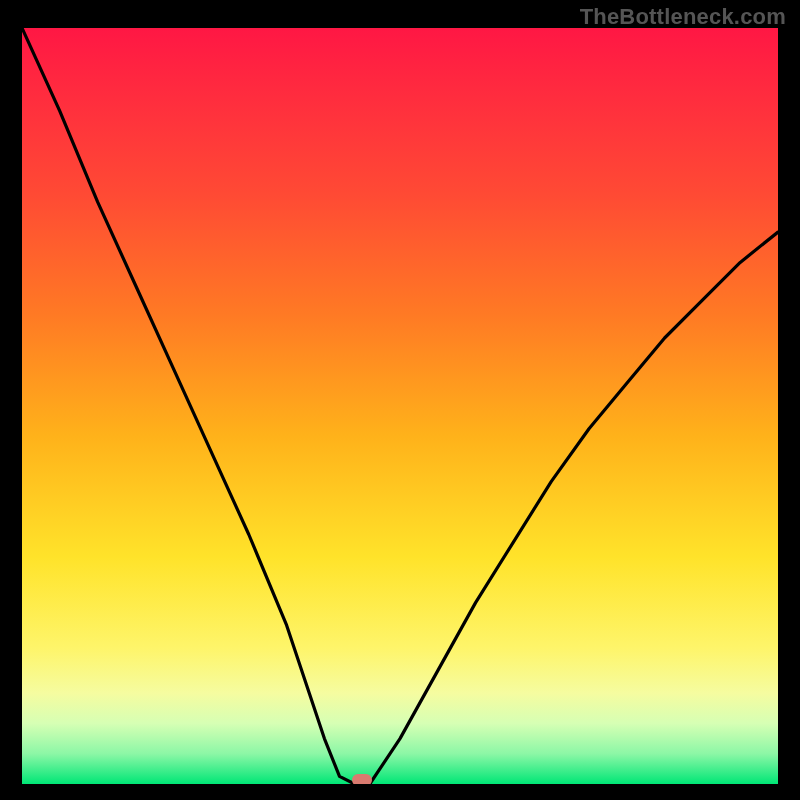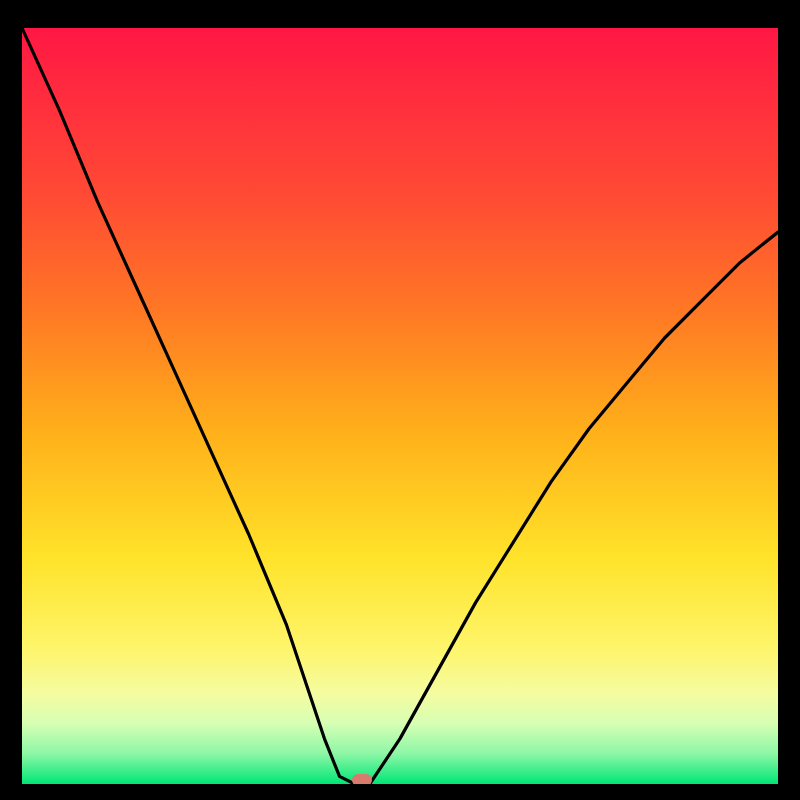--- a/index.html
+++ b/index.html
@@ -67,20 +67,21 @@
     border-radius: 6px;
     background: #d97a6f;
     transform: translate(-50%, -50%);
   }
 </style>
 </head>
 <body>
 
 <div class="frame">
 
+  <div class="watermark">TheBottleneck.com</div>
 
   <div class="plot-area">
     <div class="gradient"></div>
 
     <svg class="curve" viewBox="0 0 756 756" preserveAspectRatio="none">
       <path id="curve-path" fill="none" stroke="#000" stroke-width="3.2" stroke-linejoin="round" stroke-linecap="round" d="M0.0 0.0 L37.8 83.2 L75.6 173.9 L113.4 257.0 L151.2 340.2 L189.0 423.4 L226.8 506.5 L264.6 597.2 L287.3 665.3 L302.4 710.6 L317.5 748.4 L332.6 756.0 L347.8 756.0 L378.0 710.6 L415.8 642.6 L453.6 574.6 L491.4 514.1 L529.2 453.6 L567.0 400.7 L604.8 355.3 L642.6 310.0 L680.4 272.2 L718.2 234.4 L756.0 204.1"></path>
     </svg>
 
     <div id="marker" class="marker" style="left: 340.2px; top: 752px;"></div>
   </div>

